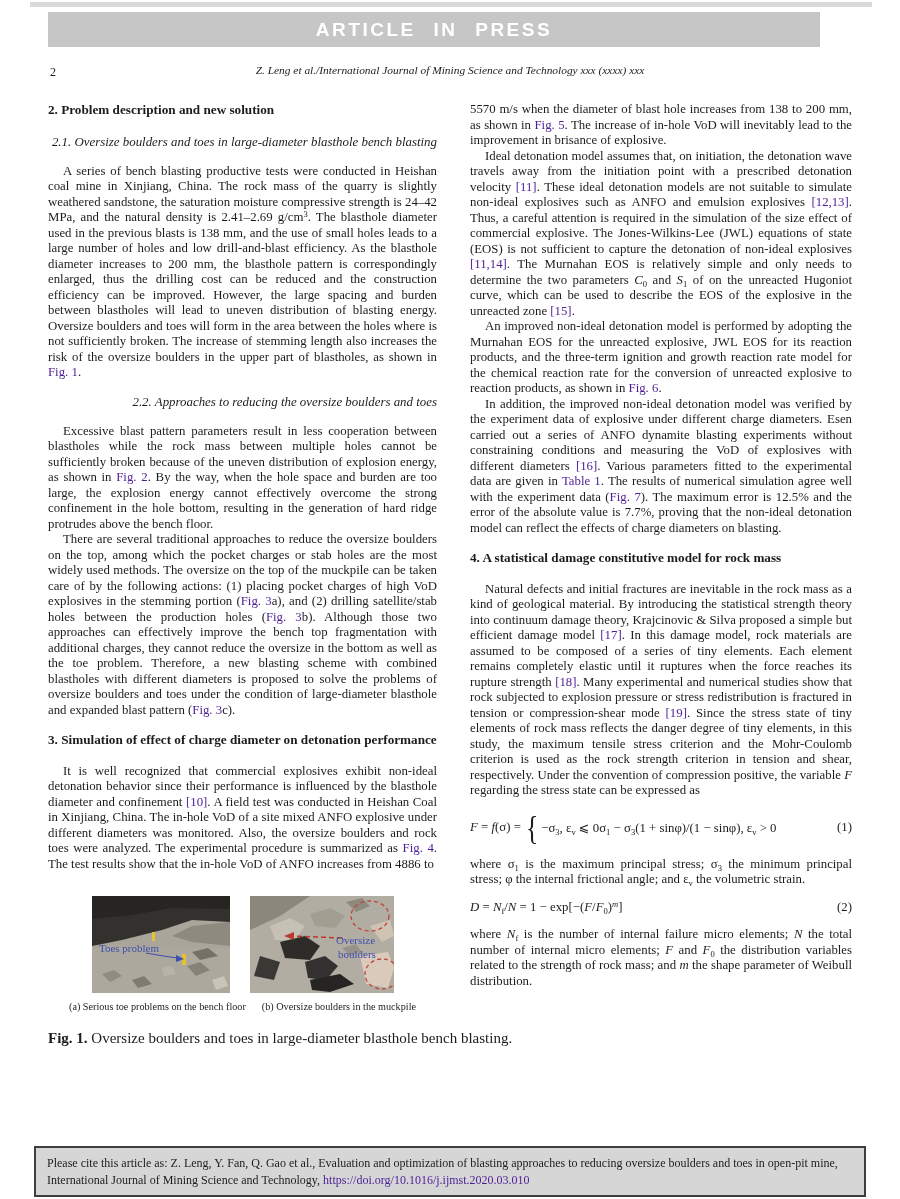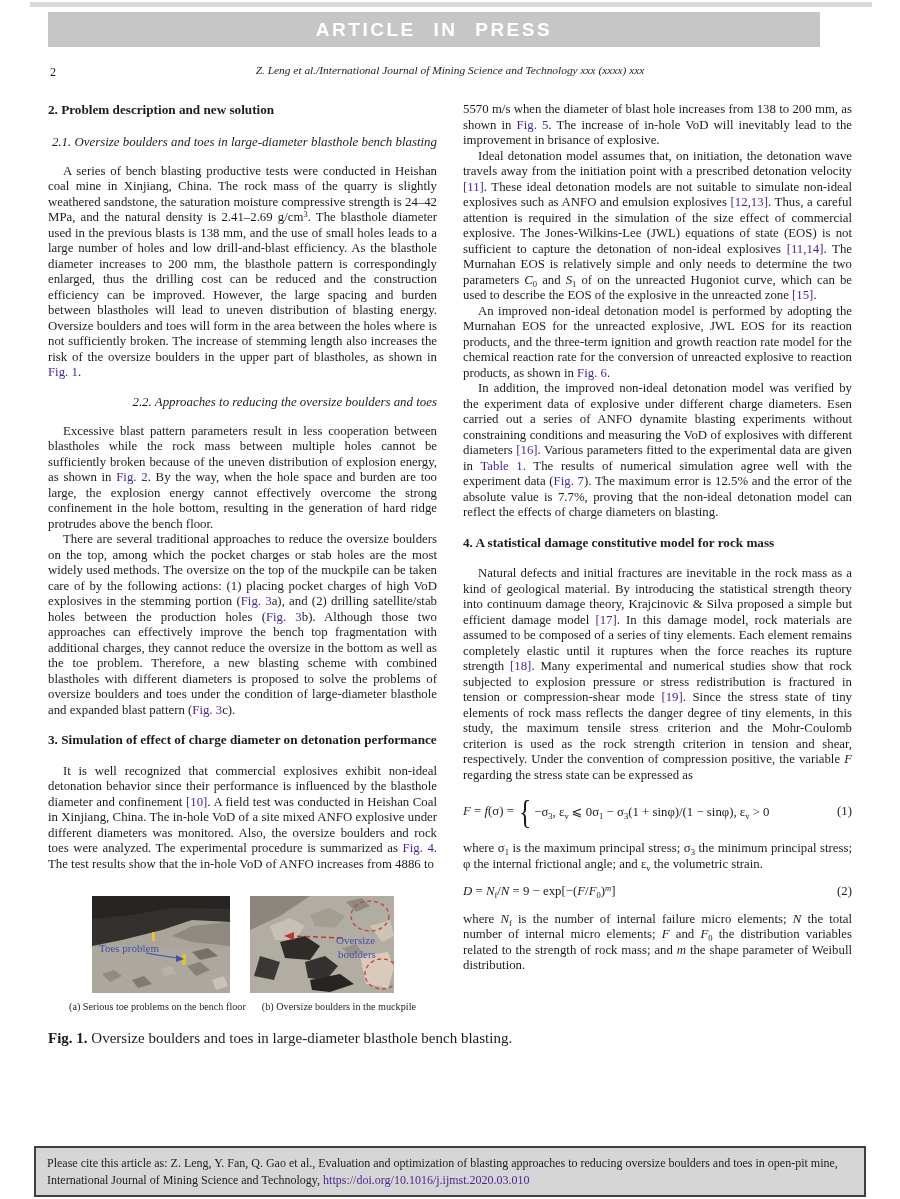--- a/index.html
+++ b/index.html
@@ -6,21 +6,21 @@
   body{width:900px;height:1199px;position:relative;background:#ffffff;
        font-family:"Liberation Serif","DejaVu Serif",serif;color:#1c1c1c;overflow:hidden}
   .top-strip{position:absolute;left:30px;top:2px;width:842px;height:5px;background:#dadada}
   .banner{position:absolute;left:48px;top:12px;width:772px;height:35px;background:#c6c6c6;
           display:flex;align-items:center;justify-content:center;
           font-family:"Liberation Sans","DejaVu Sans",sans-serif;font-weight:bold;font-size:19px;
           color:#ffffff;letter-spacing:2.5px;word-spacing:10px}
   .header-row{position:absolute;left:48px;top:64px;width:804px;font-size:11.4px}
   .pagenum{position:absolute;left:2px;top:1px;font-size:12px}
   .running-head{display:block;text-align:center;font-style:italic;color:#222}
-  .columns{position:absolute;left:48px;top:100px;width:804px;display:flex;gap:26px}
+  .columns{position:absolute;left:48px;top:100px;width:804px;display:flex;gap:33px}
   .col{width:389px;font-size:12.8px;line-height:15.5px;text-align:justify}
   .h2{font-weight:bold;font-size:13.2px;line-height:16.5px;margin:14px 0 15px;text-align:left}
   #left-text .h2:first-child{margin-top:2px}
   #right-text .p:first-child{margin-top:2px}
   .h3{font-style:italic;font-size:12.9px;line-height:16px;margin:13px 0 14px;text-align:right}
   .p{text-indent:15px}
   .p.noind{text-indent:0}
   .seg-link{color:#4c1d95}
   .seg-i{font-style:italic}
   .seg-sub{font-size:67%;vertical-align:-0.3em;line-height:0}
@@ -137,21 +137,21 @@
           <span><span class="seg-i">F</span><span> = </span><span class="seg-i">f</span><span>(σ) = </span></span>
           <span class="brace">{</span>
           <span class="cases">
             <span class="case-top"><span>−σ</span><span class="seg-sub">3</span><span>, ε</span><span class="seg-sub">v</span><span> ⩽ 0</span></span>
             <span class="case-bot"><span>σ</span><span class="seg-sub">1</span><span> − σ</span><span class="seg-sub">3</span><span>(1 + sinφ)/(1 − sinφ), ε</span><span class="seg-sub">v</span><span> &gt; 0</span></span>
           </span>
           <span class="eq-num">(1)</span>
         </div>
         <div class="p noind"><span>where σ</span><span class="seg-sub">1</span><span> is the maximum principal stress; σ</span><span class="seg-sub">3</span><span> the minimum principal stress; φ the internal frictional angle; and ε</span><span class="seg-sub">v</span><span> the volumetric strain.</span></div>
         <div class="eq">
-          <span><span class="seg-i">D</span><span> = </span><span class="seg-i">N</span><span class="seg-sub">f</span><span>/</span><span class="seg-i">N</span><span> = 9 − exp</span><span>[−(</span><span class="seg-i">F</span><span>/</span><span class="seg-i">F</span><span class="seg-sub">0</span><span>)</span><span class="seg-i seg-sup">m</span><span>]</span></span>
+          <span><span class="seg-i">D</span><span> = </span><span class="seg-i">N</span><span class="seg-sub">f</span><span>/</span><span class="seg-i">N</span><span> = 1 − exp</span><span>[−(</span><span class="seg-i">F</span><span>/</span><span class="seg-i">F</span><span class="seg-sub">0</span><span>)</span><span class="seg-i seg-sup">m</span><span>]</span></span>
           <span class="eq-num">(2)</span>
         </div>
         <div class="p noind"><span>where </span><span class="seg-i">N</span><span class="seg-sub">f</span><span> is the number of internal failure micro elements; </span><span class="seg-i">N</span><span> the total number of internal micro elements; </span><span class="seg-i">F</span><span> and </span><span class="seg-i">F</span><span class="seg-sub">0</span><span> the distribution variables related to the strength of rock mass; and </span><span class="seg-i">m</span><span> the shape parameter of Weibull distribution.</span></div>
       </div>
   </div>
 
 </div>
 
 <div class="cite-box">
   <span>Please cite this article as: Z. Leng, Y. Fan, Q. Gao et al., Evaluation and optimization of blasting approaches to reducing oversize boulders and toes in open-pit mine, International Journal of Mining Science and Technology, </span><span class="seg-link">https://doi.org/10.1016/j.ijmst.2020.03.010</span>

